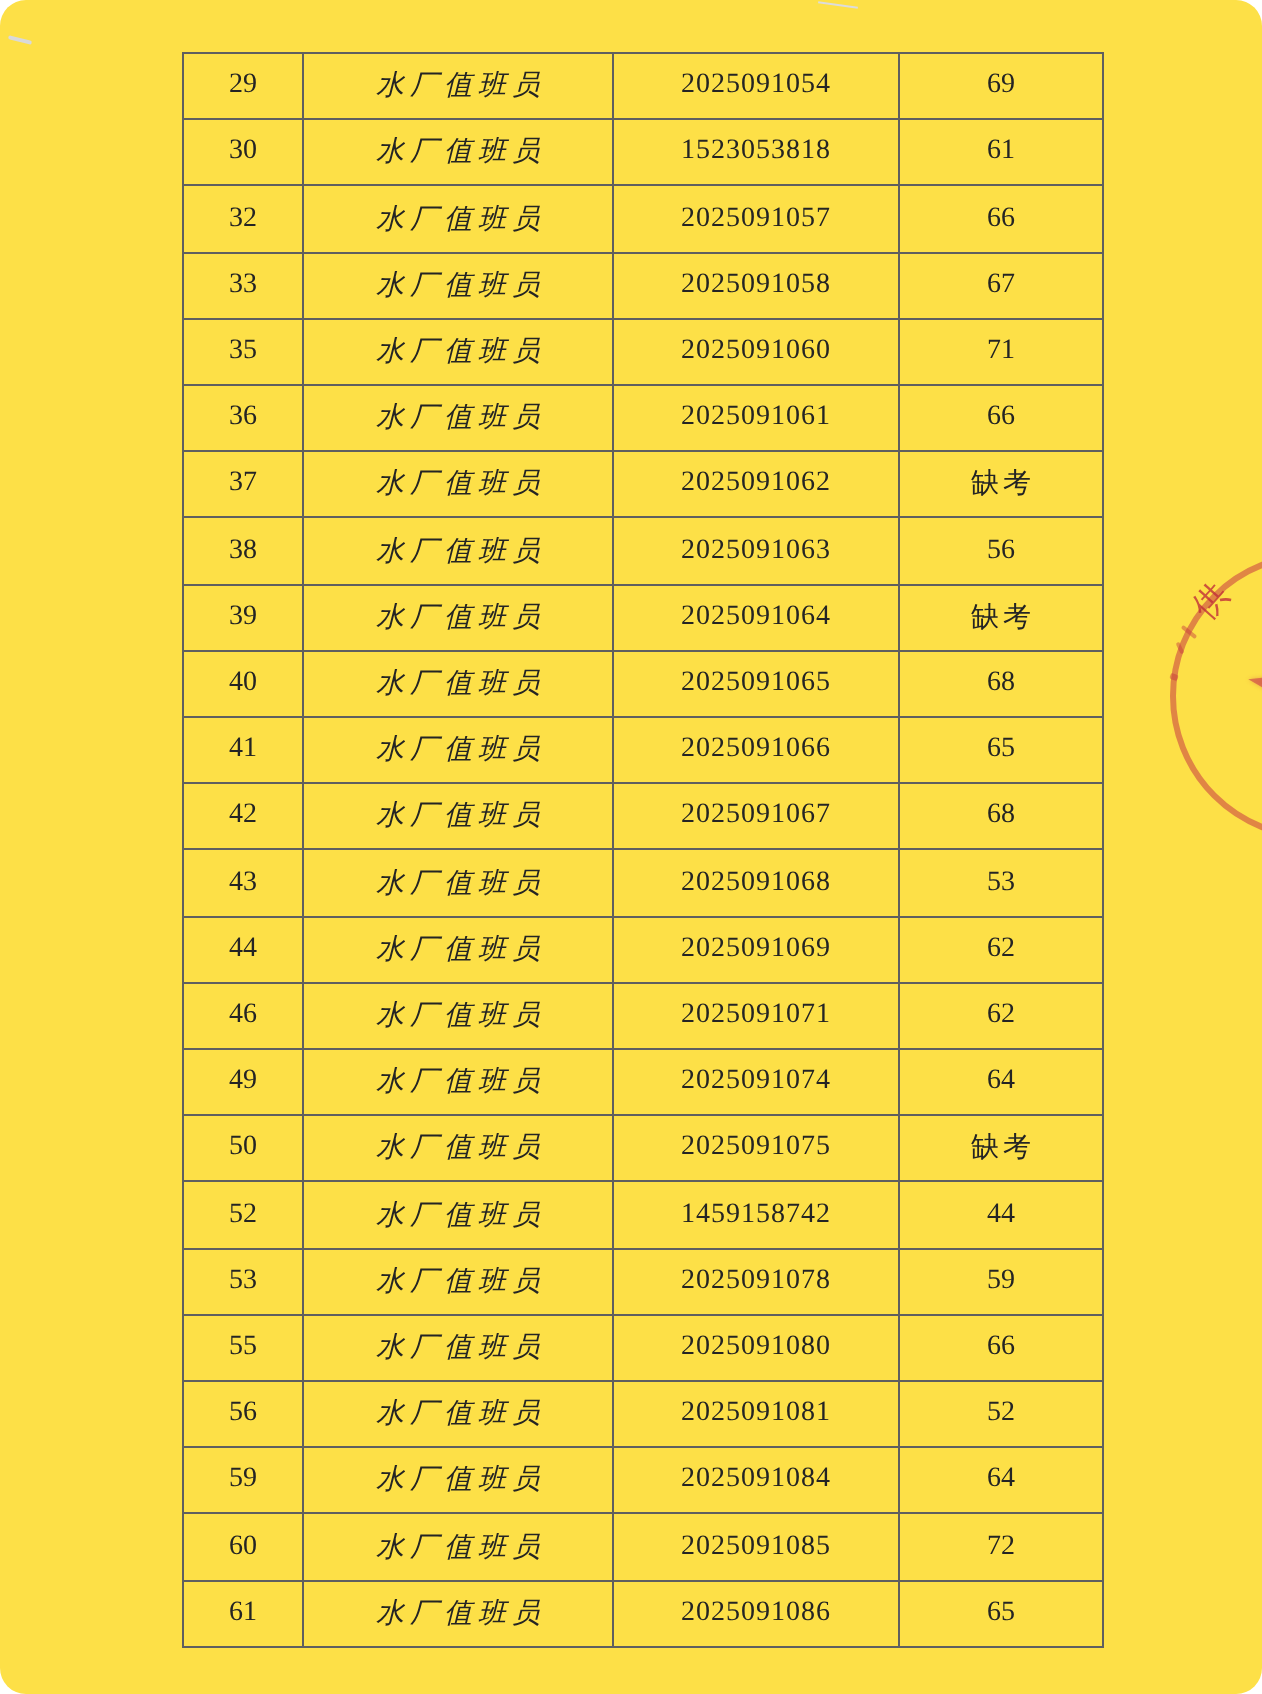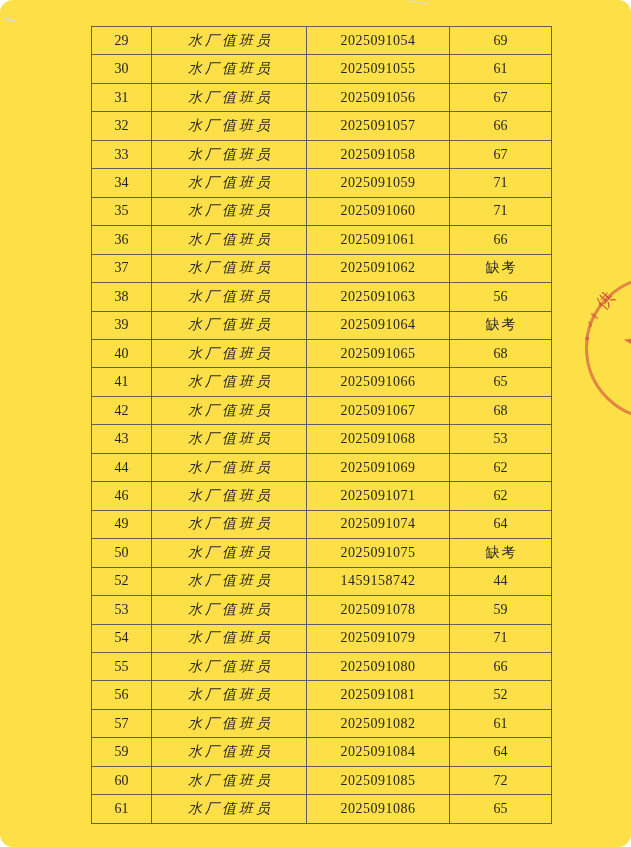--- a/index.html
+++ b/index.html
@@ -116,48 +116,36 @@
     <tbody id="score-tbody">
         <tr>
           <td class="col-no">29</td>
           <td class="col-pos">水厂值班员</td>
           <td class="col-id">2025091054</td>
           <td class="col-scr">69</td>
         </tr>
         <tr>
           <td class="col-no">30</td>
           <td class="col-pos">水厂值班员</td>
-          <td class="col-id">2025091055</td>
+          <td class="col-id">1523053818</td>
           <td class="col-scr">61</td>
-        </tr>
-        <tr>
-          <td class="col-no">31</td>
-          <td class="col-pos">水厂值班员</td>
-          <td class="col-id">2025091056</td>
-          <td class="col-scr">67</td>
         </tr>
         <tr>
           <td class="col-no">32</td>
           <td class="col-pos">水厂值班员</td>
           <td class="col-id">2025091057</td>
           <td class="col-scr">66</td>
         </tr>
         <tr>
           <td class="col-no">33</td>
           <td class="col-pos">水厂值班员</td>
           <td class="col-id">2025091058</td>
           <td class="col-scr">67</td>
         </tr>
         <tr>
-          <td class="col-no">34</td>
-          <td class="col-pos">水厂值班员</td>
-          <td class="col-id">2025091059</td>
-          <td class="col-scr">71</td>
-        </tr>
-        <tr>
           <td class="col-no">35</td>
           <td class="col-pos">水厂值班员</td>
           <td class="col-id">2025091060</td>
           <td class="col-scr">71</td>
         </tr>
         <tr>
           <td class="col-no">36</td>
           <td class="col-pos">水厂值班员</td>
           <td class="col-id">2025091061</td>
           <td class="col-scr">66</td>
@@ -234,42 +222,30 @@
           <td class="col-id">1459158742</td>
           <td class="col-scr">44</td>
         </tr>
         <tr>
           <td class="col-no">53</td>
           <td class="col-pos">水厂值班员</td>
           <td class="col-id">2025091078</td>
           <td class="col-scr">59</td>
         </tr>
         <tr>
-          <td class="col-no">54</td>
-          <td class="col-pos">水厂值班员</td>
-          <td class="col-id">2025091079</td>
-          <td class="col-scr">71</td>
-        </tr>
-        <tr>
           <td class="col-no">55</td>
           <td class="col-pos">水厂值班员</td>
           <td class="col-id">2025091080</td>
           <td class="col-scr">66</td>
         </tr>
         <tr>
           <td class="col-no">56</td>
           <td class="col-pos">水厂值班员</td>
           <td class="col-id">2025091081</td>
           <td class="col-scr">52</td>
-        </tr>
-        <tr>
-          <td class="col-no">57</td>
-          <td class="col-pos">水厂值班员</td>
-          <td class="col-id">2025091082</td>
-          <td class="col-scr">61</td>
         </tr>
         <tr>
           <td class="col-no">59</td>
           <td class="col-pos">水厂值班员</td>
           <td class="col-id">2025091084</td>
           <td class="col-scr">64</td>
         </tr>
         <tr>
           <td class="col-no">60</td>
           <td class="col-pos">水厂值班员</td>

